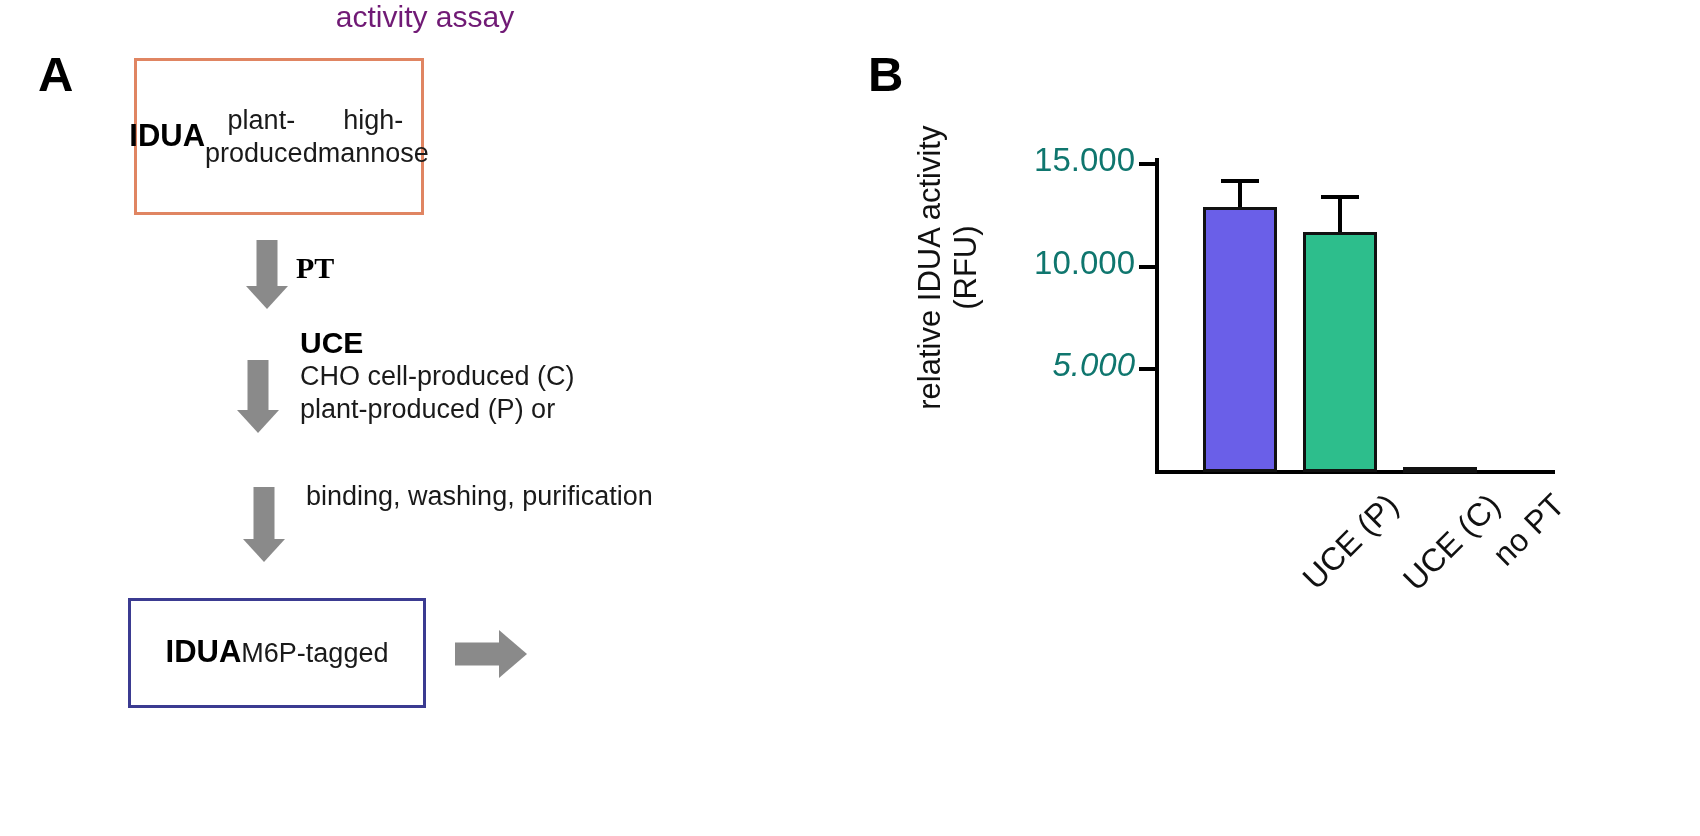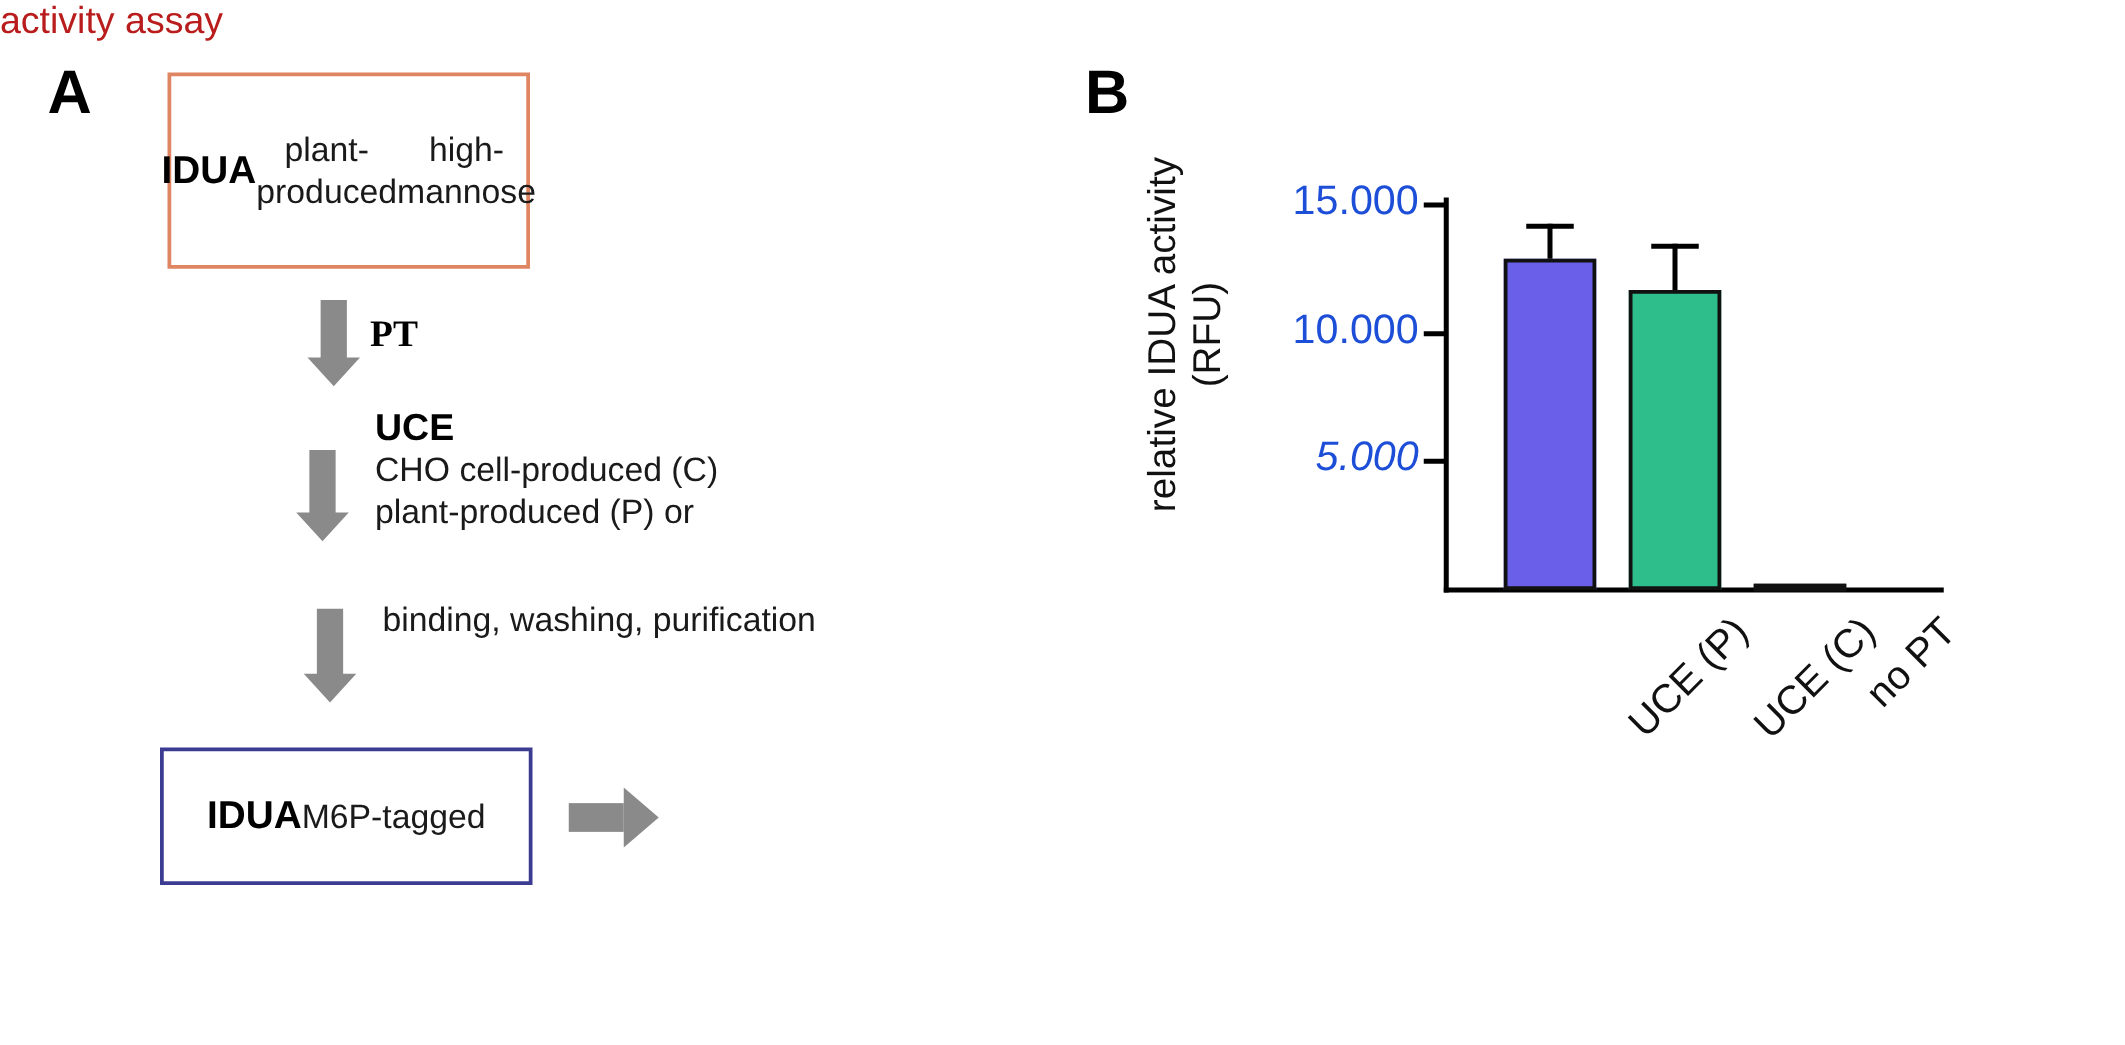--- a/index.html
+++ b/index.html
@@ -68,37 +68,37 @@
     width:0;height:0;border-top:24px solid transparent;border-bottom:24px solid transparent;
     border-left:28px solid #8a8a8a;}
 
   .step-label{position:absolute;}
   .step-title{font-size:30px;font-weight:bold;color:#000;line-height:1.18;white-space:nowrap;}
   .step-sub{font-size:27px;font-weight:normal;color:#1a1a1a;line-height:1.22;white-space:nowrap;}
 
   #label-pt{left:296px;top:250px;font-family:Liberation Serif, serif;}
   #label-uce{left:300px;top:325px;}
   #label-m6p{left:306px;top:480px;}
-  #label-assay{left:540px;top:638px;font-size:30px;color:#b91c1c;white-space:nowrap;}
+  #label-assay{left:540px;top:638px;font-size:30px;color:#701a75;white-space:nowrap;text-align:center;}
 
   
   #panel-b{position:absolute;left:850px;top:0;width:850px;height:836px;}
 
   #chart-area{position:absolute;left:0;top:0;width:850px;height:836px;}
 
   
   #y-axis-line{
     position:absolute;left:305px;top:158px;width:4px;height:316px;background:#000;
   }
   #x-axis-line{
     position:absolute;left:305px;top:470px;width:400px;height:4px;background:#000;
   }
   .y-tick{position:absolute;left:289px;width:18px;height:4px;background:#000;}
   .y-tick-label{
-    position:absolute;right:0;font-size:33px;color:#1d4ed8;white-space:nowrap;
+    position:absolute;right:0;font-size:33px;color:#0f766e;white-space:nowrap;
     text-align:right;line-height:1;
   }
   #tick-wrap{position:absolute;left:0;top:0;width:850px;height:836px;}
 
   #y-axis-title{
     position:absolute;left:-82px;top:232px;width:360px;
     transform:rotate(-90deg);transform-origin:center center;
     font-size:31px;color:#111;text-align:center;line-height:1.15;
   }
 

